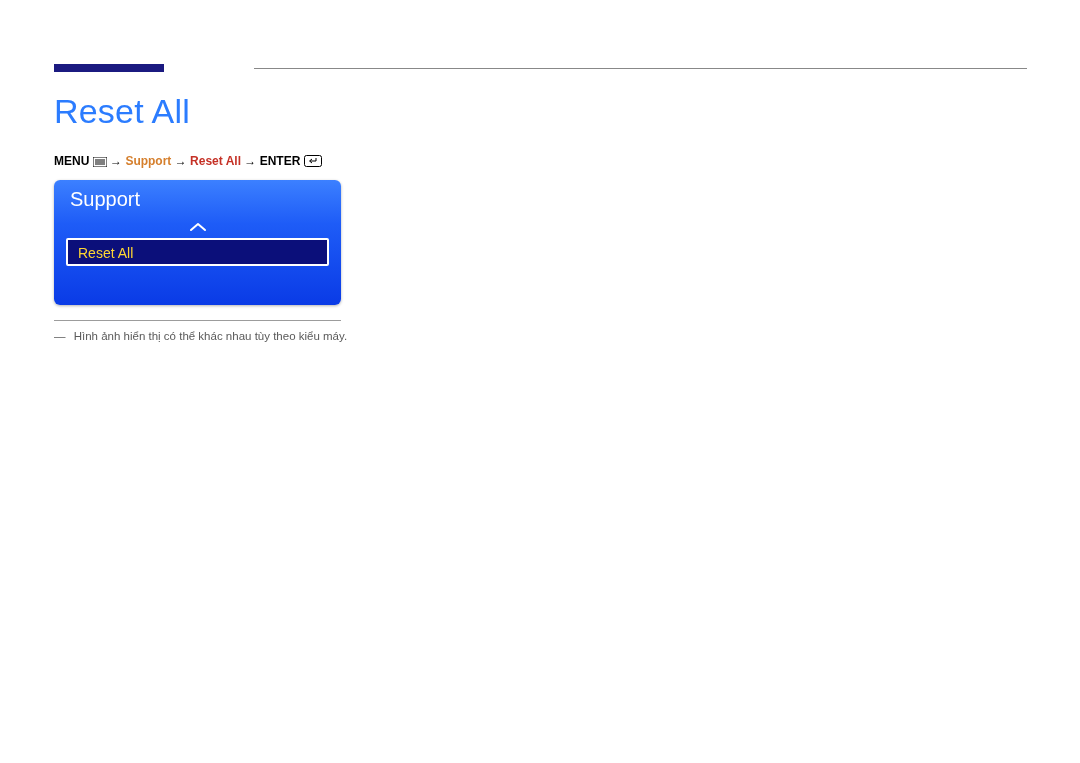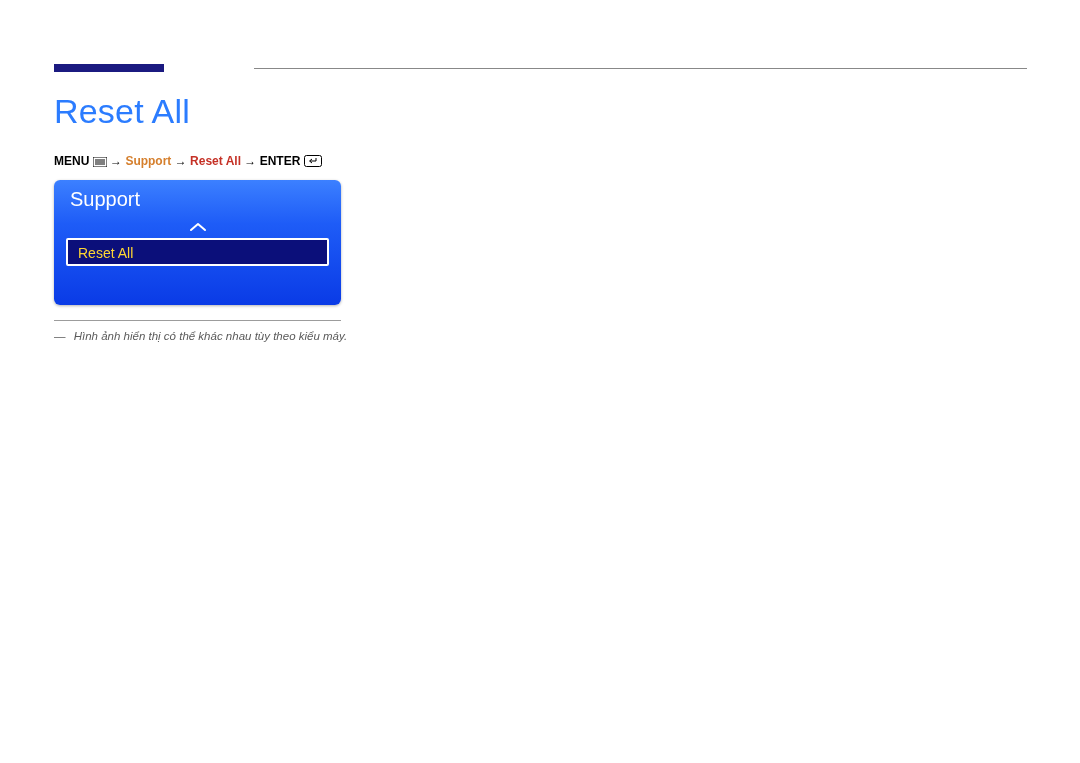--- a/index.html
+++ b/index.html
@@ -96,21 +96,20 @@
     width: 287px;
     height: 1px;
     background: #9c9c9c;
   }
   .footnote {
     position: absolute;
     left: 54px;
     top: 330px;
     font-size: 11.5px;
     color: #5a5a5a;
-    font-style: italic;
   }
   .footnote .dash { letter-spacing: -1px; margin-right: 6px; }
 
   .body-text {
     position: absolute;
     left: 549px;
     top: 100px;
     width: 480px;
     font-size: 13px;
     color: #222;

